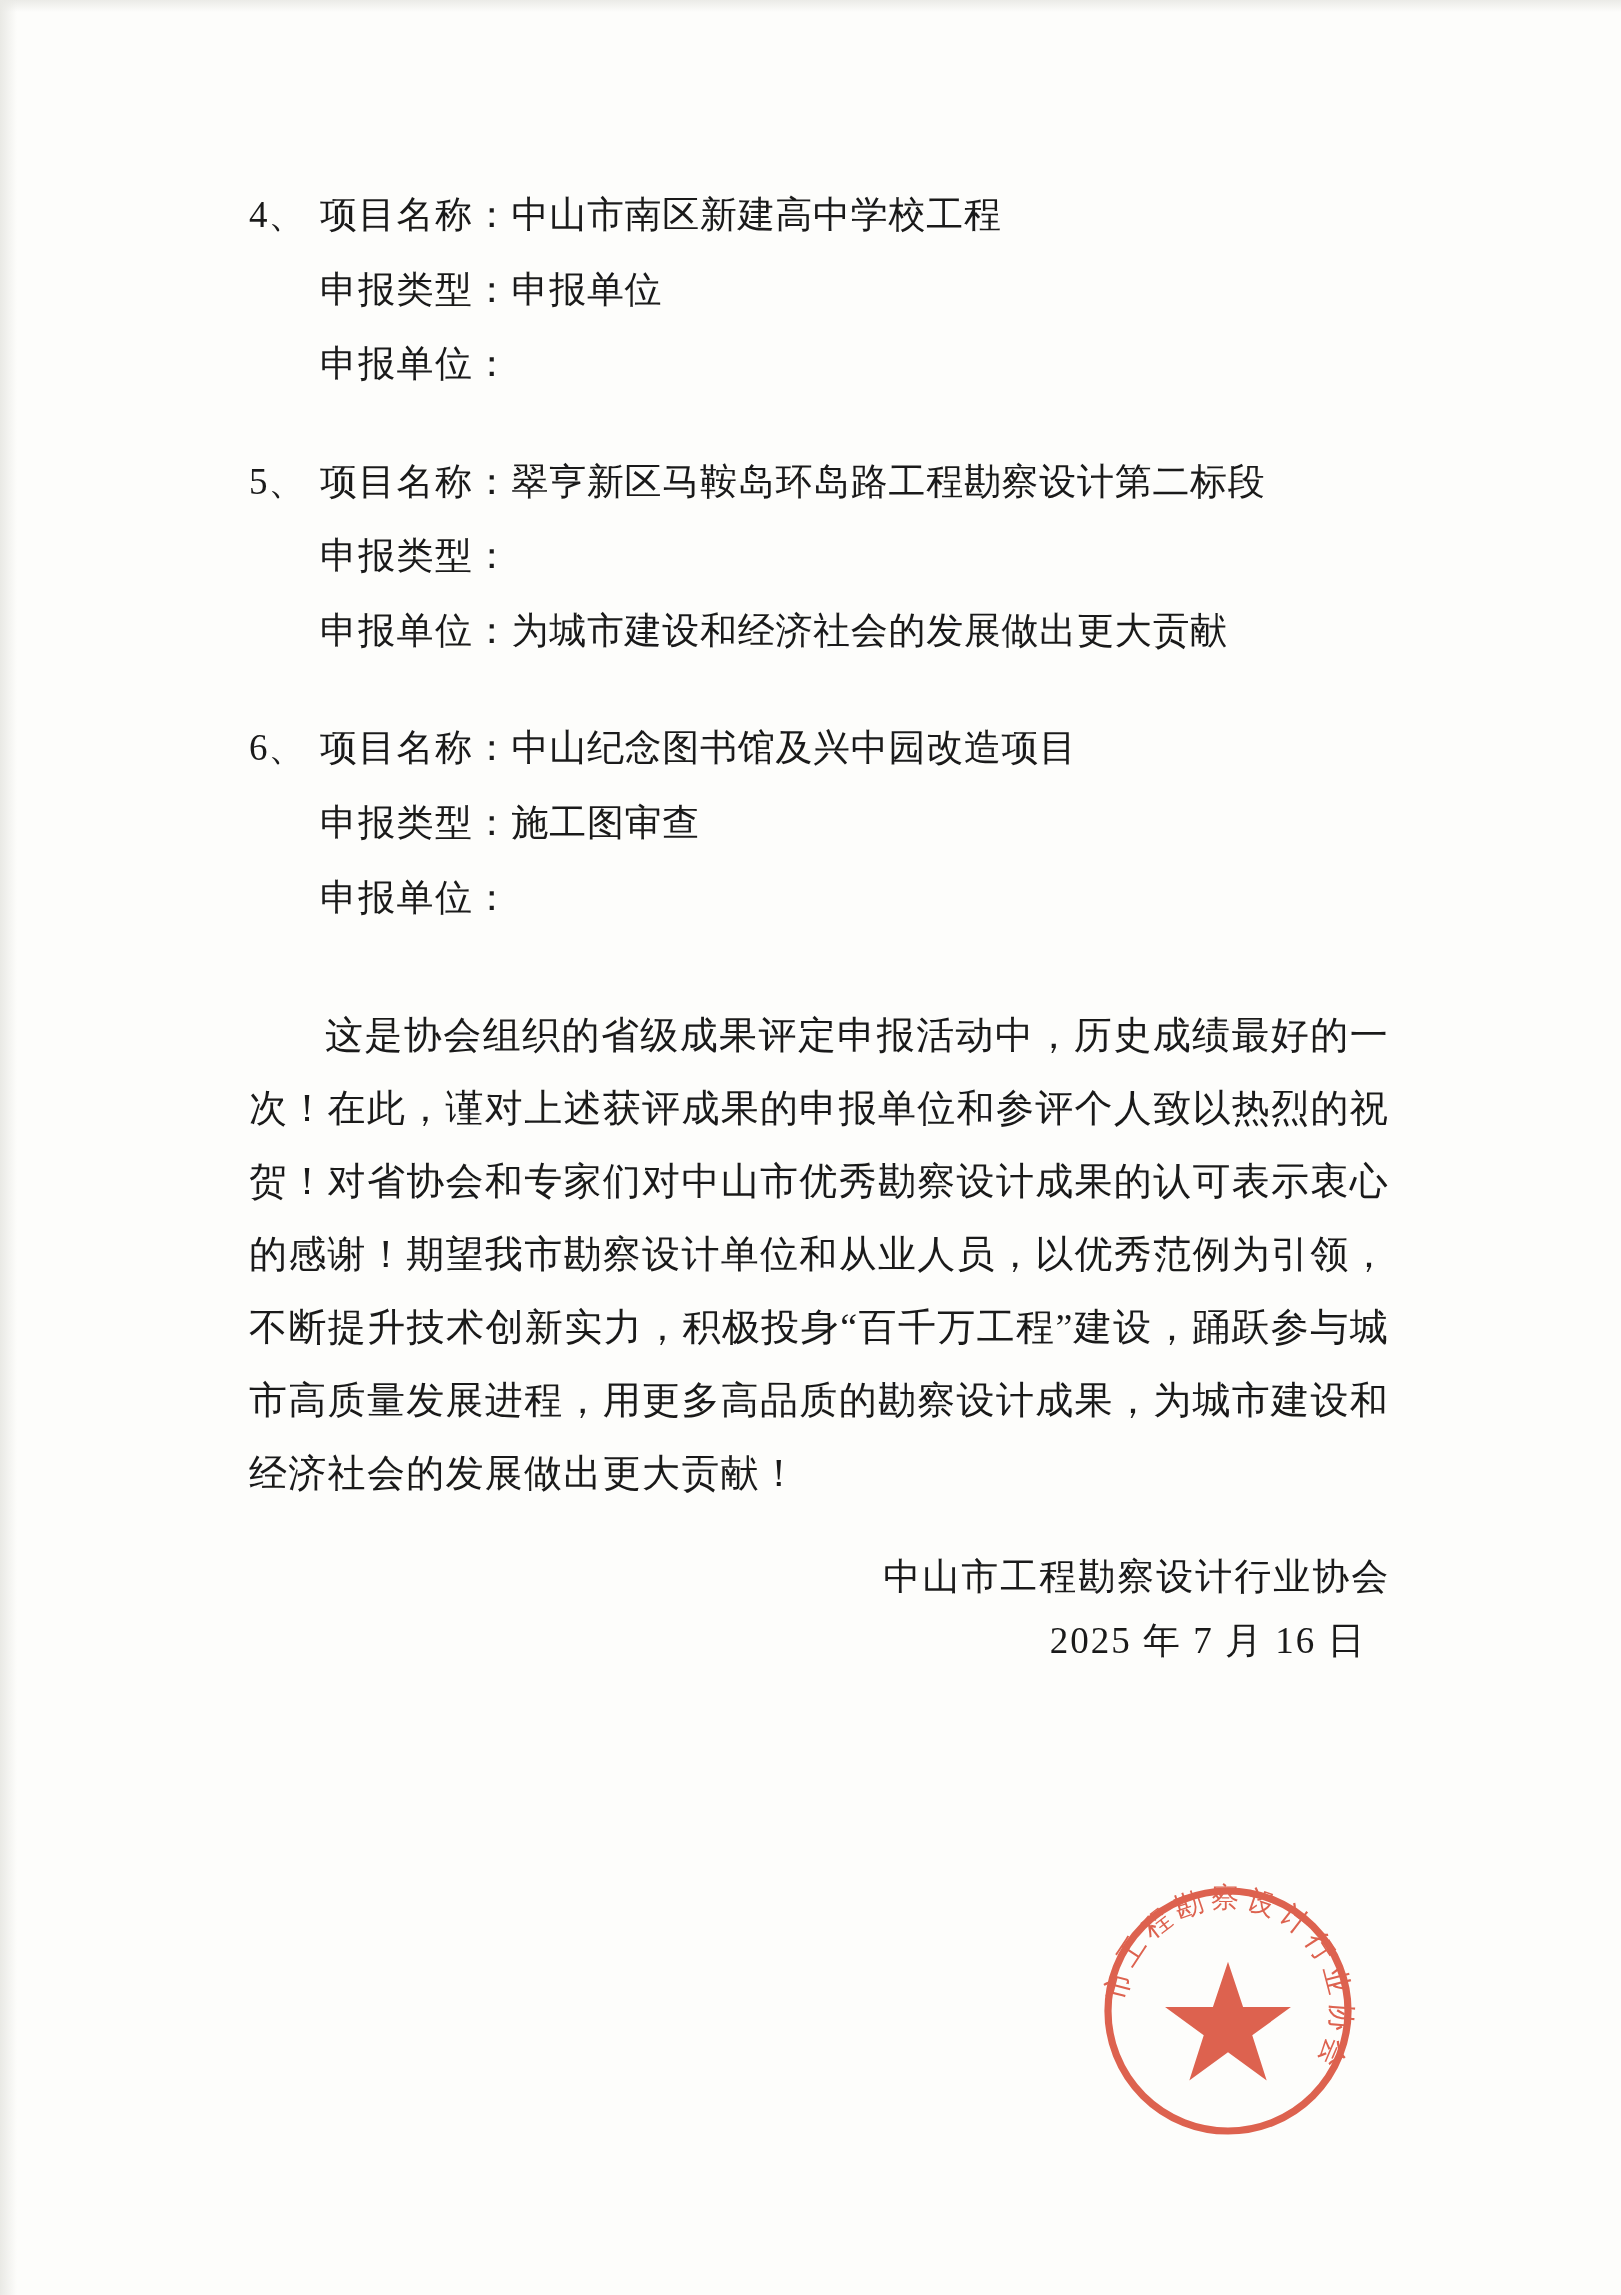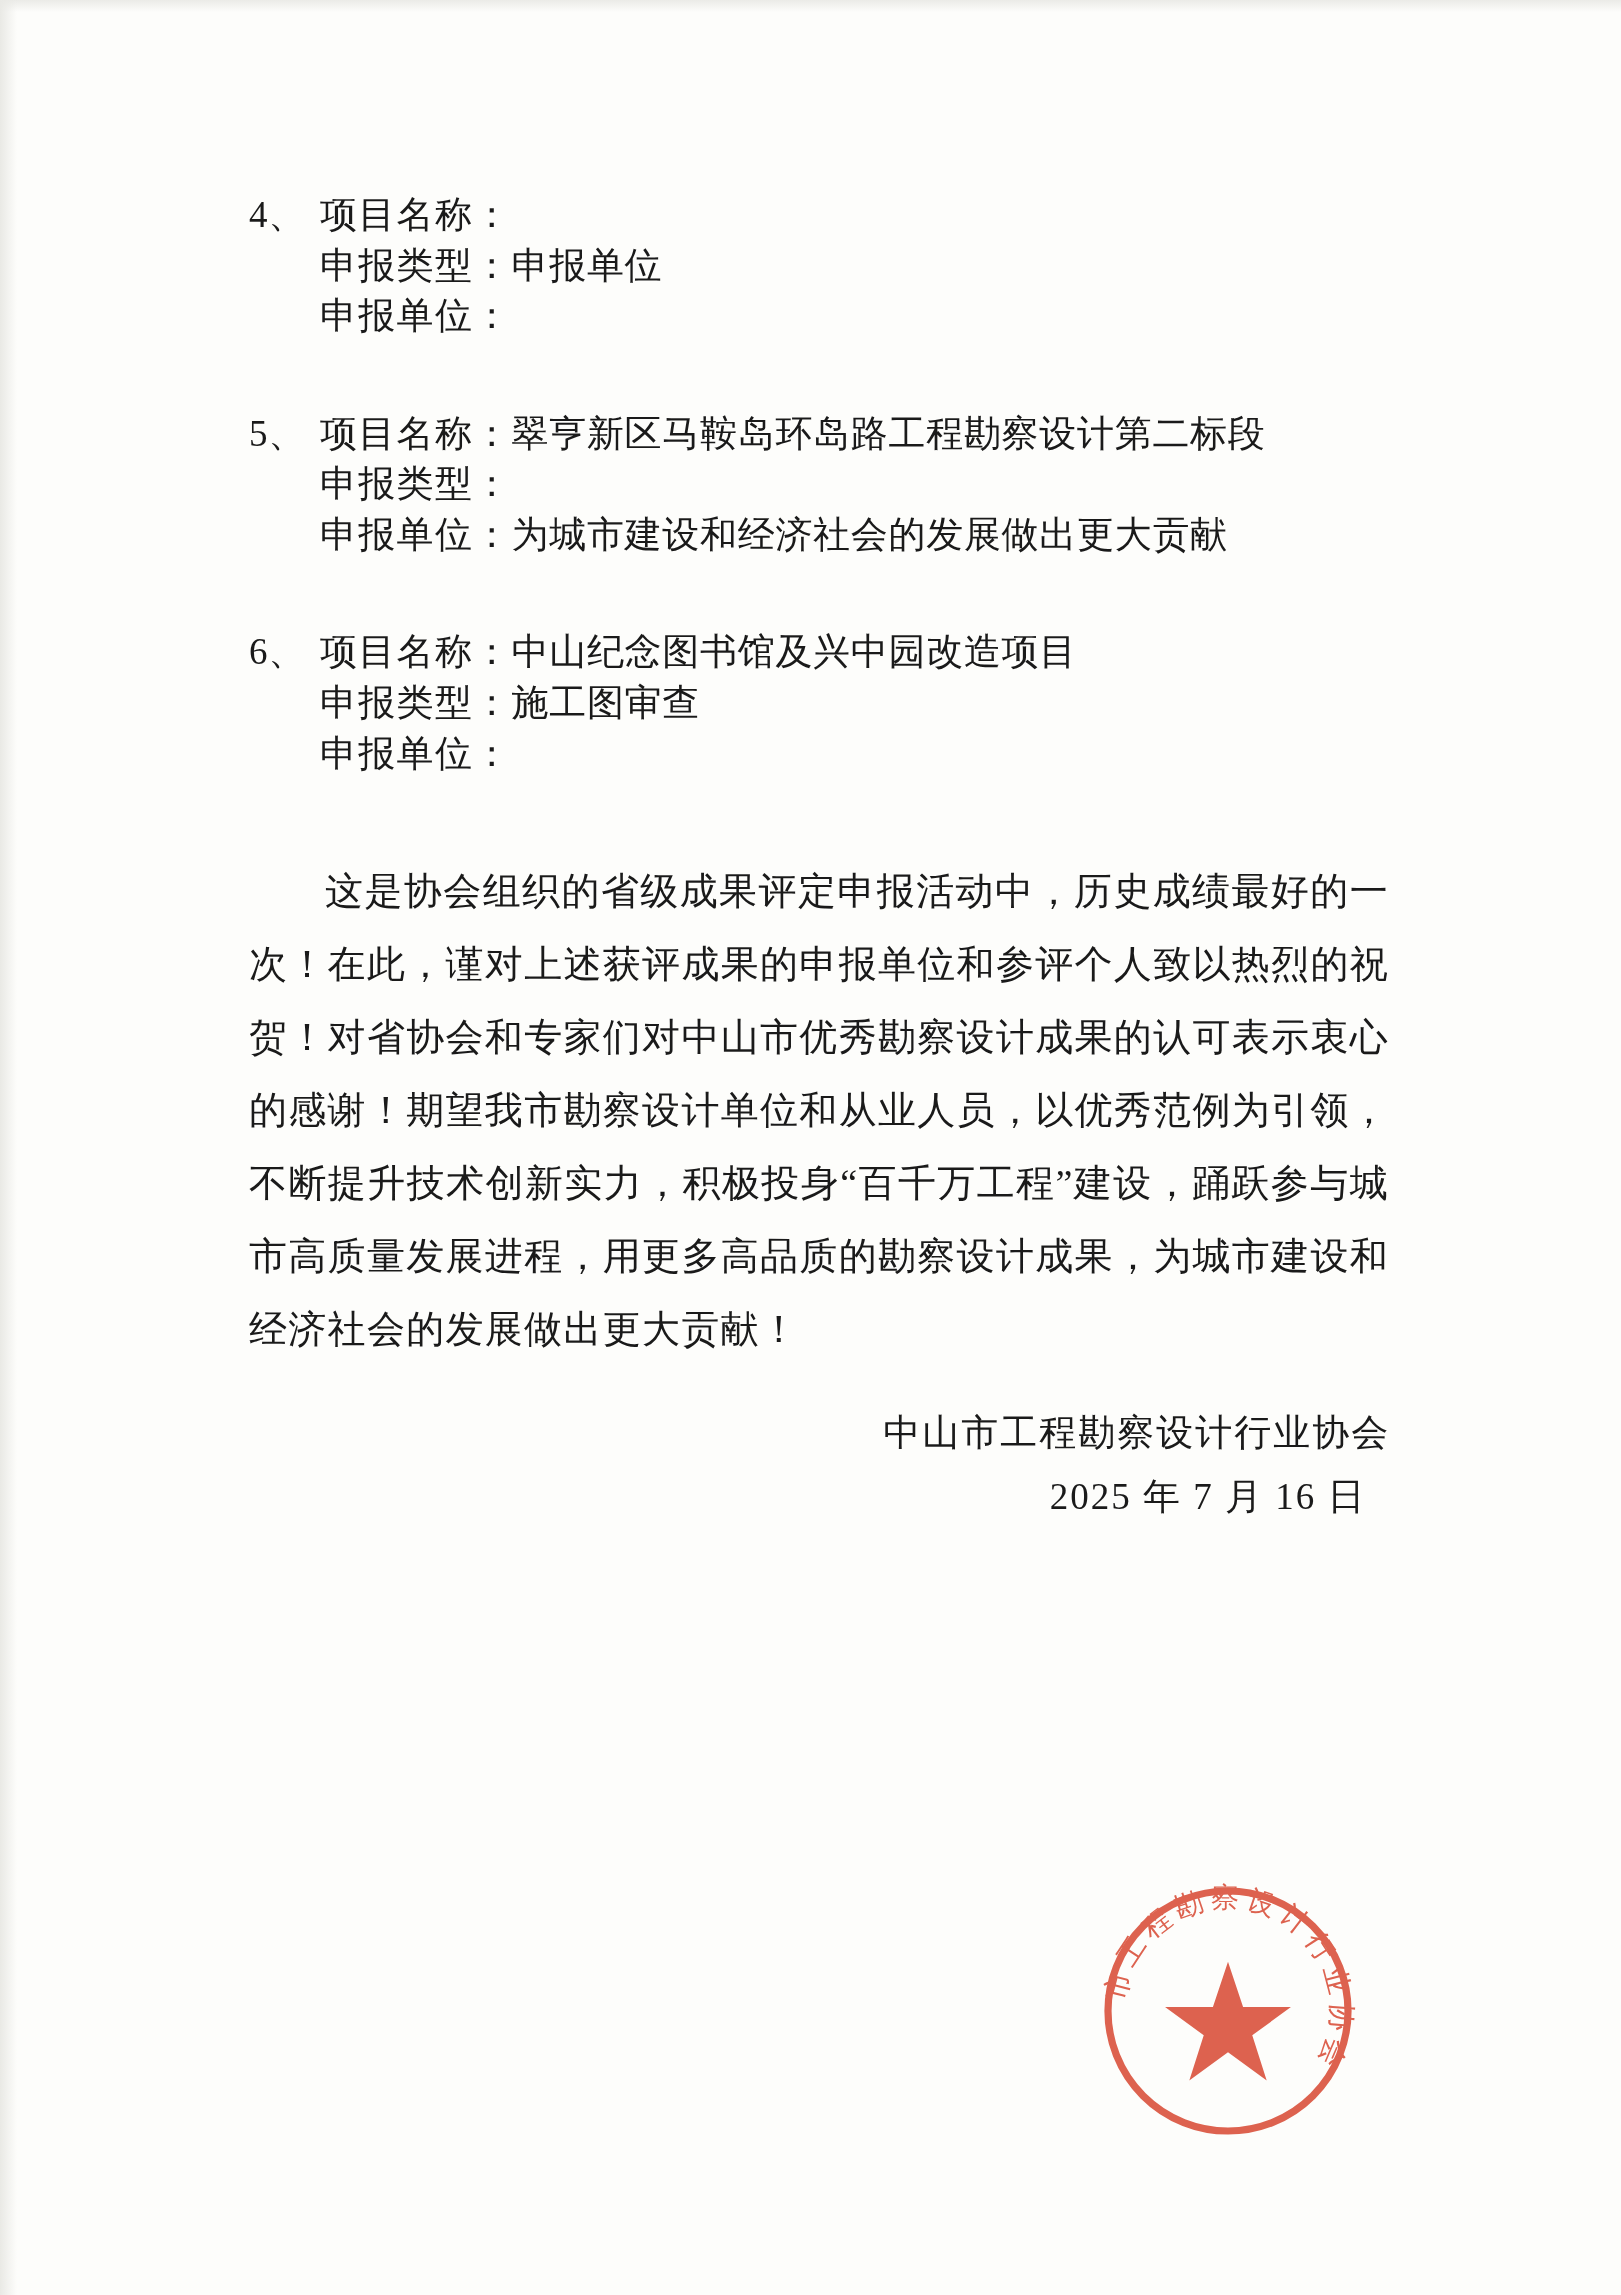--- a/index.html
+++ b/index.html
@@ -53,21 +53,21 @@
   }
   .entry-line {
     display: flex;
     align-items: baseline;
     font-size: 37px;
     line-height: 1.34;
     letter-spacing: 0.7px;
     white-space: nowrap;
   }
   .entry-line + .entry-line {
-    margin-top: 1px;
+    margin-top: 25px;
   }
   .idx {
     width: 71px;
     flex: none;
     font-size: 37px;
   }
   .indent {
     width: 71px;
     flex: none;
   }
@@ -127,20 +127,21 @@
   <div class="scan-edge-top"></div>
   <div class="scan-edge-left"></div>
   <div class="scan-edge-right"></div>
 
   <div class="content">
 
     <div class="entry">
       <div class="entry-line">
         <span class="idx">4、</span>
         <span class="lbl">项目名称：</span>
+        <span class="val">中山市南区新建高中学校工程</span>
       </div>
       <div class="entry-line">
         <span class="indent"></span>
         <span class="lbl">申报类型：</span>
         <span class="val">申报单位</span>
       </div>
       <div class="entry-line">
         <span class="indent"></span>
         <span class="lbl">申报单位：</span>
       </div>

